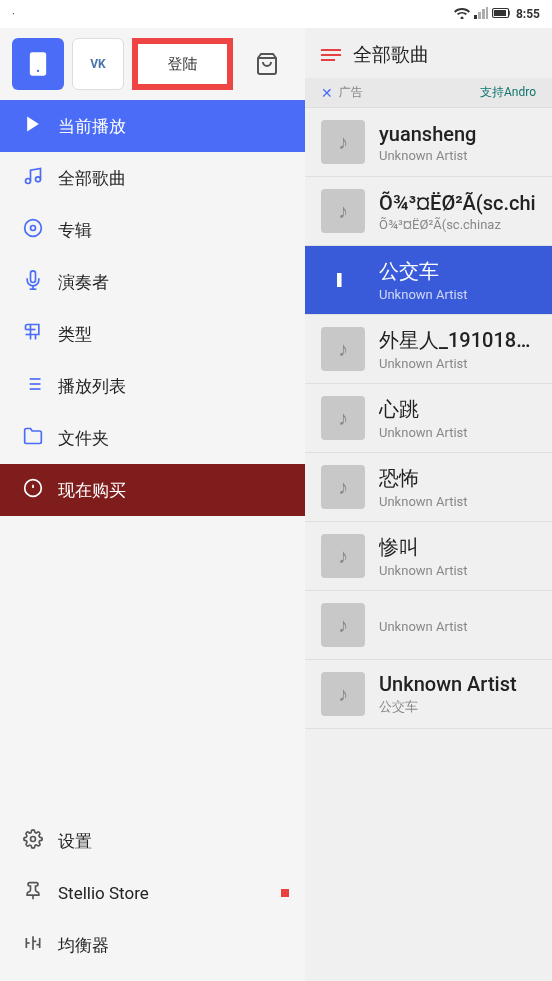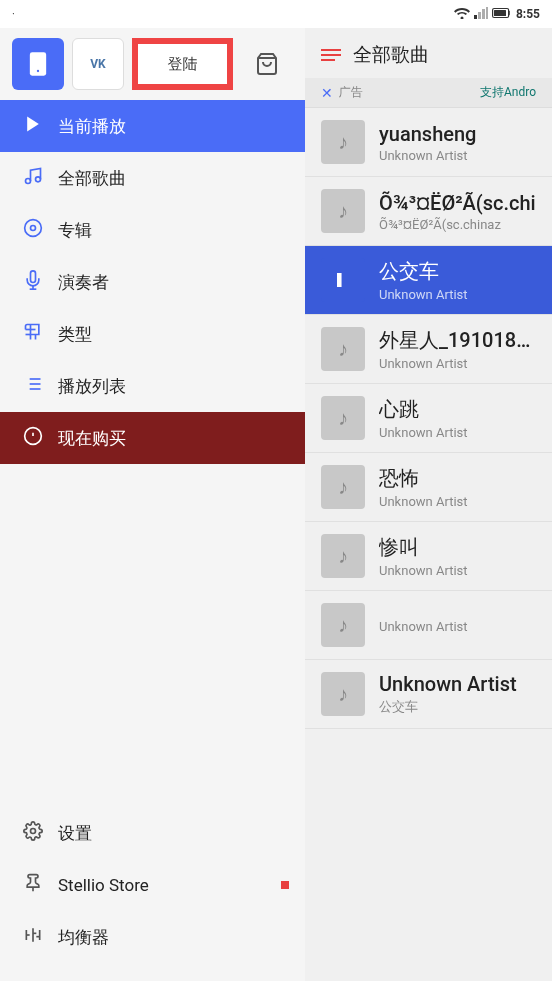--- a/index.html
+++ b/index.html
@@ -141,21 +141,21 @@
     }
 
     .menu-item.buy {
       background: #7f1d1d;
       color: white;
       margin-top: 0;
     }
     .menu-item.buy .menu-icon { color: white; }
 
     .sidebar-bottom {
-      padding-bottom: 18px;
+      padding-bottom: 10px;
     }
 
     
     .right-panel {
       flex: 1;
       background: #f0f0f0;
       display: flex;
       flex-direction: column;
       overflow: hidden;
     }
@@ -399,20 +399,28 @@
               <line x1="8" y1="12" x2="21" y2="12"></line>
               <line x1="8" y1="18" x2="21" y2="18"></line>
               <line x1="3" y1="6" x2="3.01" y2="6"></line>
               <line x1="3" y1="12" x2="3.01" y2="12"></line>
               <line x1="3" y1="18" x2="3.01" y2="18"></line>
             </svg>
         </span>
         <span>播放列表</span>
       </div>
 
+      <div class="menu-item">
+        <span class="menu-icon">
+          <svg width="20" height="20" viewBox="0 0 24 24" fill="none" stroke="#4a6cf7" stroke-width="2">
+              <path d="M22 19a2 2 0 01-2 2H4a2 2 0 01-2-2V5a2 2 0 012-2h5l2 3h9a2 2 0 012 2z"></path>
+            </svg>
+        </span>
+        <span>文件夹</span>
+      </div>
 
       <div class="menu-item buy">
         <span class="menu-icon">
           <svg width="20" height="20" viewBox="0 0 24 24" fill="none" stroke="white" stroke-width="2">
               <circle cx="12" cy="12" r="10"></circle>
               <path d="M12 8v4"></path>
               <path d="M12 16h.01"></path>
             </svg>
         </span>
         <span>现在购买</span>

